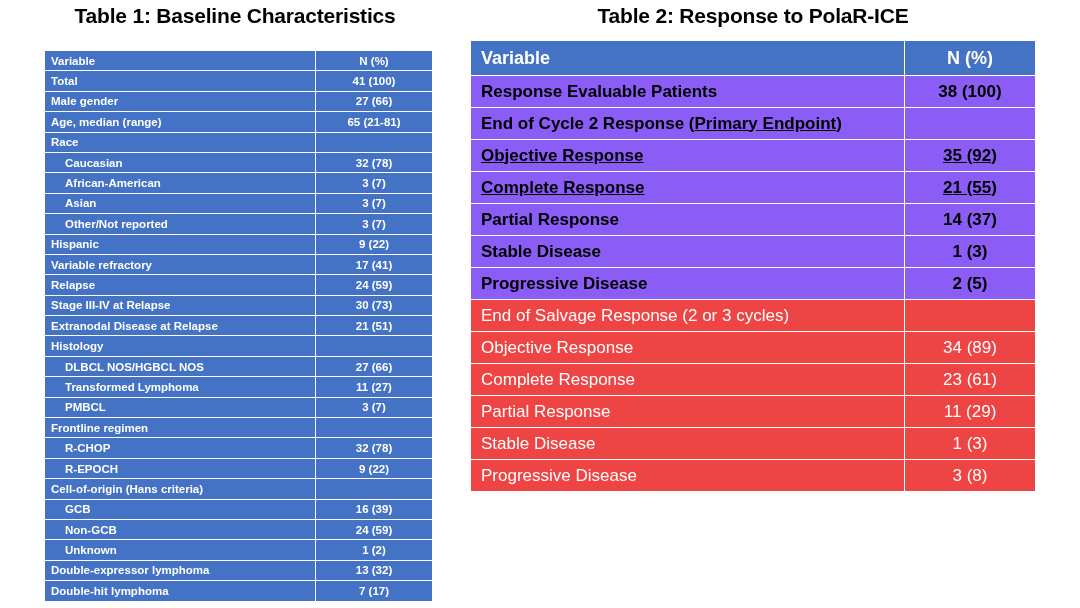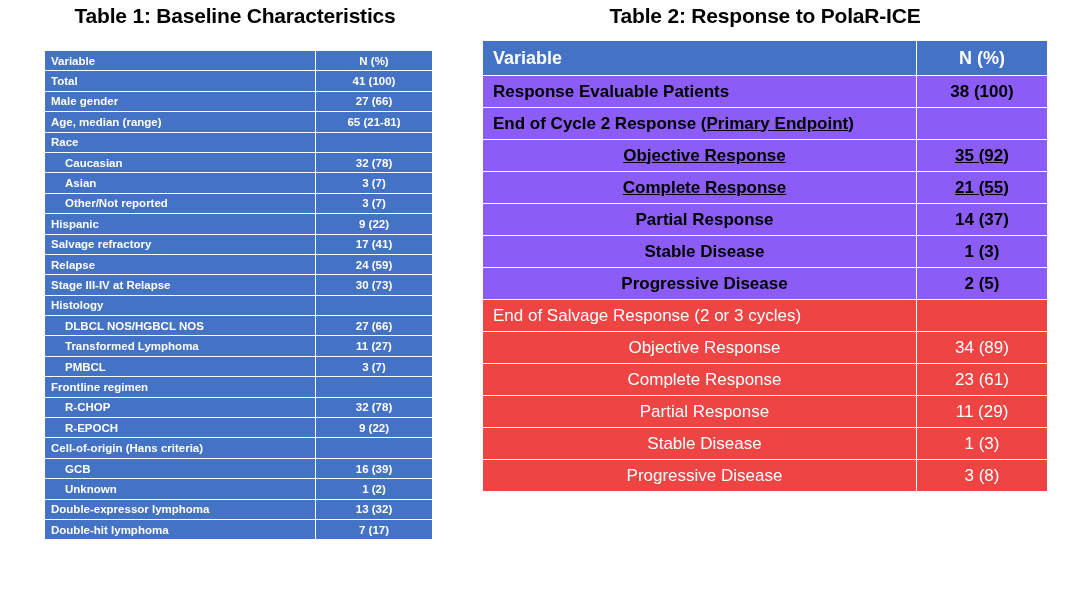--- a/index.html
+++ b/index.html
@@ -56,21 +56,21 @@
   table.t1 td.lbl {
     width: 264px;
   }
   table.t1 td.indent {
     padding-left: 20px;
   }
 
   
   .t2-wrap {
     position: absolute;
-    left: 482px;
+    left: 470px;
     top: 4px;
     width: 566px;
   }
   .t2-title {
     font-size: 21px;
     font-weight: bold;
     text-align: center;
     color: #000;
     margin-bottom: 12px;
     letter-spacing: -0.2px;
@@ -108,21 +108,21 @@
   }
   table.t2 tr.blue td {
     background: #ef4444;
     color: #ffffff;
     font-weight: bold;
   }
   table.t2 tr.blue.light td {
     font-weight: normal;
   }
   .u { text-decoration: underline; }
-  td.ind { padding-left: 26px; text-align: center; }
+  td.ind { padding-left: 26px; }
 </style>
 </head>
 <body>
 
 <div class="t1-wrap">
   <div class="t1-title">Table 1: Baseline Characteristics</div>
   <table class="t1">
     <tbody id="t1-body">
         <tr>
           <td class="lbl">Variable</td>
@@ -142,44 +142,52 @@
         </tr>
         <tr>
           <td class="lbl">Race</td>
           <td class="val"></td>
         </tr>
         <tr>
           <td class="lbl indent">Caucasian</td>
           <td class="val">32 (78)</td>
         </tr>
         <tr>
+          <td class="lbl indent">African-American</td>
+          <td class="val">3 (7)</td>
+        </tr>
+        <tr>
           <td class="lbl indent">Asian</td>
           <td class="val">3 (7)</td>
         </tr>
         <tr>
           <td class="lbl indent">Other/Not reported</td>
           <td class="val">3 (7)</td>
         </tr>
         <tr>
           <td class="lbl">Hispanic</td>
           <td class="val">9 (22)</td>
         </tr>
         <tr>
-          <td class="lbl">Salvage refractory</td>
+          <td class="lbl">Variable refractory</td>
           <td class="val">17 (41)</td>
         </tr>
         <tr>
           <td class="lbl">Relapse</td>
           <td class="val">24 (59)</td>
         </tr>
         <tr>
           <td class="lbl">Stage III-IV at Relapse</td>
           <td class="val">30 (73)</td>
         </tr>
         <tr>
+          <td class="lbl">Extranodal  Disease at Relapse</td>
+          <td class="val">21 (51)</td>
+        </tr>
+        <tr>
           <td class="lbl">Histology</td>
           <td class="val"></td>
         </tr>
         <tr>
           <td class="lbl indent">DLBCL NOS/HGBCL NOS</td>
           <td class="val">27 (66)</td>
         </tr>
         <tr>
           <td class="lbl indent">Transformed  Lymphoma</td>
           <td class="val">11 (27)</td>
@@ -200,20 +208,24 @@
           <td class="lbl indent">R-EPOCH</td>
           <td class="val">9 (22)</td>
         </tr>
         <tr>
           <td class="lbl">Cell-of-origin  (Hans criteria)</td>
           <td class="val"></td>
         </tr>
         <tr>
           <td class="lbl indent">GCB</td>
           <td class="val">16 (39)</td>
+        </tr>
+        <tr>
+          <td class="lbl indent">Non-GCB</td>
+          <td class="val">24 (59)</td>
         </tr>
         <tr>
           <td class="lbl indent">Unknown</td>
           <td class="val">1 (2)</td>
         </tr>
         <tr>
           <td class="lbl">Double-expressor lymphoma</td>
           <td class="val">13 (32)</td>
         </tr>
         <tr>

